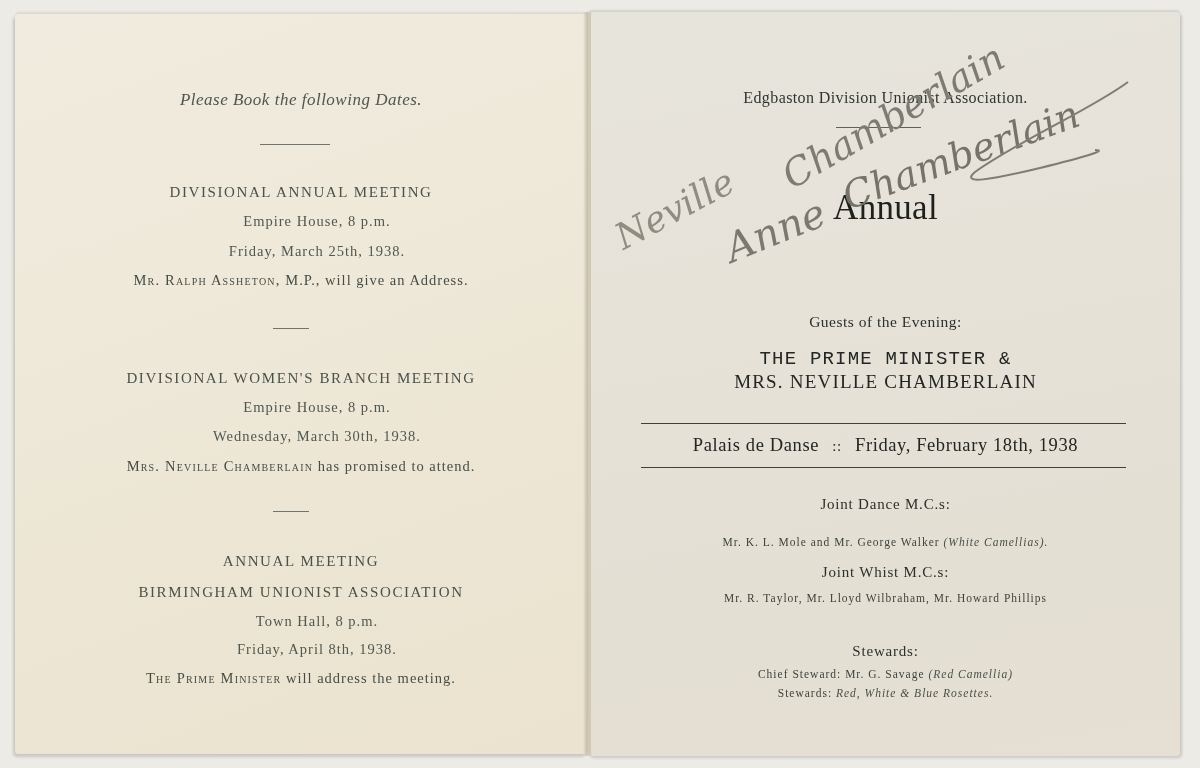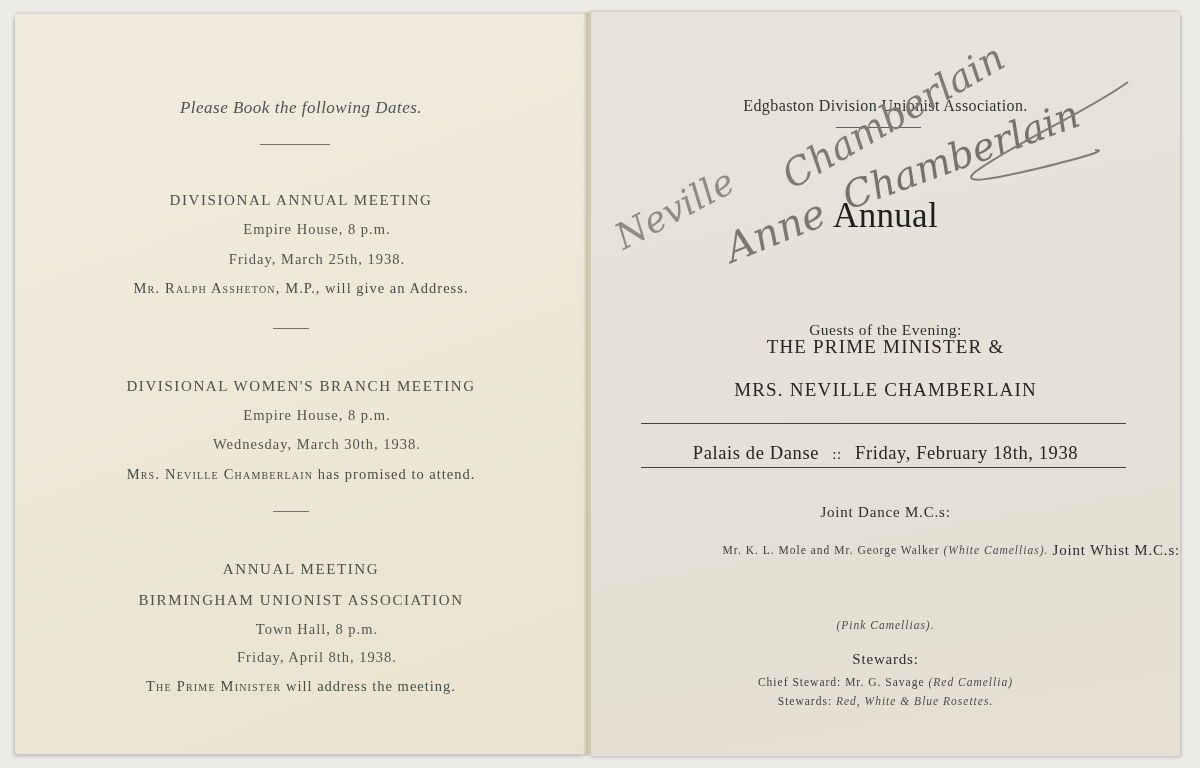--- a/index.html
+++ b/index.html
@@ -43,21 +43,20 @@
       width: 8px;
       height: 744px;
       background: linear-gradient(90deg, rgba(160,150,125,0.0), rgba(140,128,100,0.35), rgba(160,150,125,0.0));
     }
     .center {
       position: absolute;
       left: 0;
       width: 100%;
       text-align: center;
       white-space: nowrap;
-      margin-top: 8px;
     }
     .l-intro {
       font-style: italic;
       font-size: 17px;
       color: #4e5650;
       letter-spacing: 0.5px;
     }
     .l-heading {
       font-size: 15px;
       letter-spacing: 1.6px;
@@ -189,39 +188,39 @@
 
 <div class="gutter-shadow"></div>
 
 <div class="page page-right">
   <div class="center r-assoc" style="top:77px;">Edgbaston Division Unionist Association.</div>
   <div class="rule-dark" style="left:245px; top:115px; width:85px; background:#5c625c;"></div>
 
   <div class="center r-title-1" style="top:176px;">Annual</div>
 
   <div class="center r-guests-label" style="top:301px;">Guests of the Evening:</div>
-  <div class="center r-guests" style="top:316px;">THE PRIME MINISTER &amp;</div>
+  <div class="center r-guests" style="top:336px;font-family:Liberation Mono, monospace;">THE PRIME MINISTER &amp;</div>
   <div class="center r-guests" style="top:359px;">MRS. NEVILLE CHAMBERLAIN</div>
 
   <div class="rule-dark" style="left:50px; top:411px; width:485px;"></div>
   <div class="center r-venue" style="top:423px;">
     <span>Palais de Danse</span>
     <span style="margin:0 8px; font-size:15px;">::</span>
     <span>Friday, February 18th, 1938</span>
   </div>
   <div class="rule-dark" style="left:50px; top:455px; width:485px;"></div>
 
   <div class="center r-subhead" style="top:484px;">Joint Dance M.C.s:</div>
   <div class="center r-detail" style="top:524px;">
     <span>Mr. K. L. Mole and Mr. George Walker</span>
     <span class="r-italic">(White Camellias).</span>
   </div>
 
-  <div class="center r-subhead" style="top:522px;text-align:right;">Joint Whist M.C.s:</div>
-  <div class="center r-detail r-italic" style="top:599px;">(Pink Camellias).</div>
+  <div class="center r-subhead" style="top:552px;">Joint Whist M.C.s:</div>
+  <div class="center r-detail" style="top:580px;">Mr. R. Taylor, Mr. Lloyd Wilbraham, Mr. Howard Phillips</div>
 
   <div class="center r-subhead" style="top:631px;">Stewards:</div>
   <div class="center r-detail" style="top:656px;">
     <span>Chief Steward:</span>
     <span>Mr. G. Savage</span>
     <span class="r-italic">(Red Camellia)</span>
   </div>
   <div class="center r-detail" style="top:675px;">
     <span>Stewards:</span>
     <span class="r-italic">Red, White &amp; Blue Rosettes.</span>

